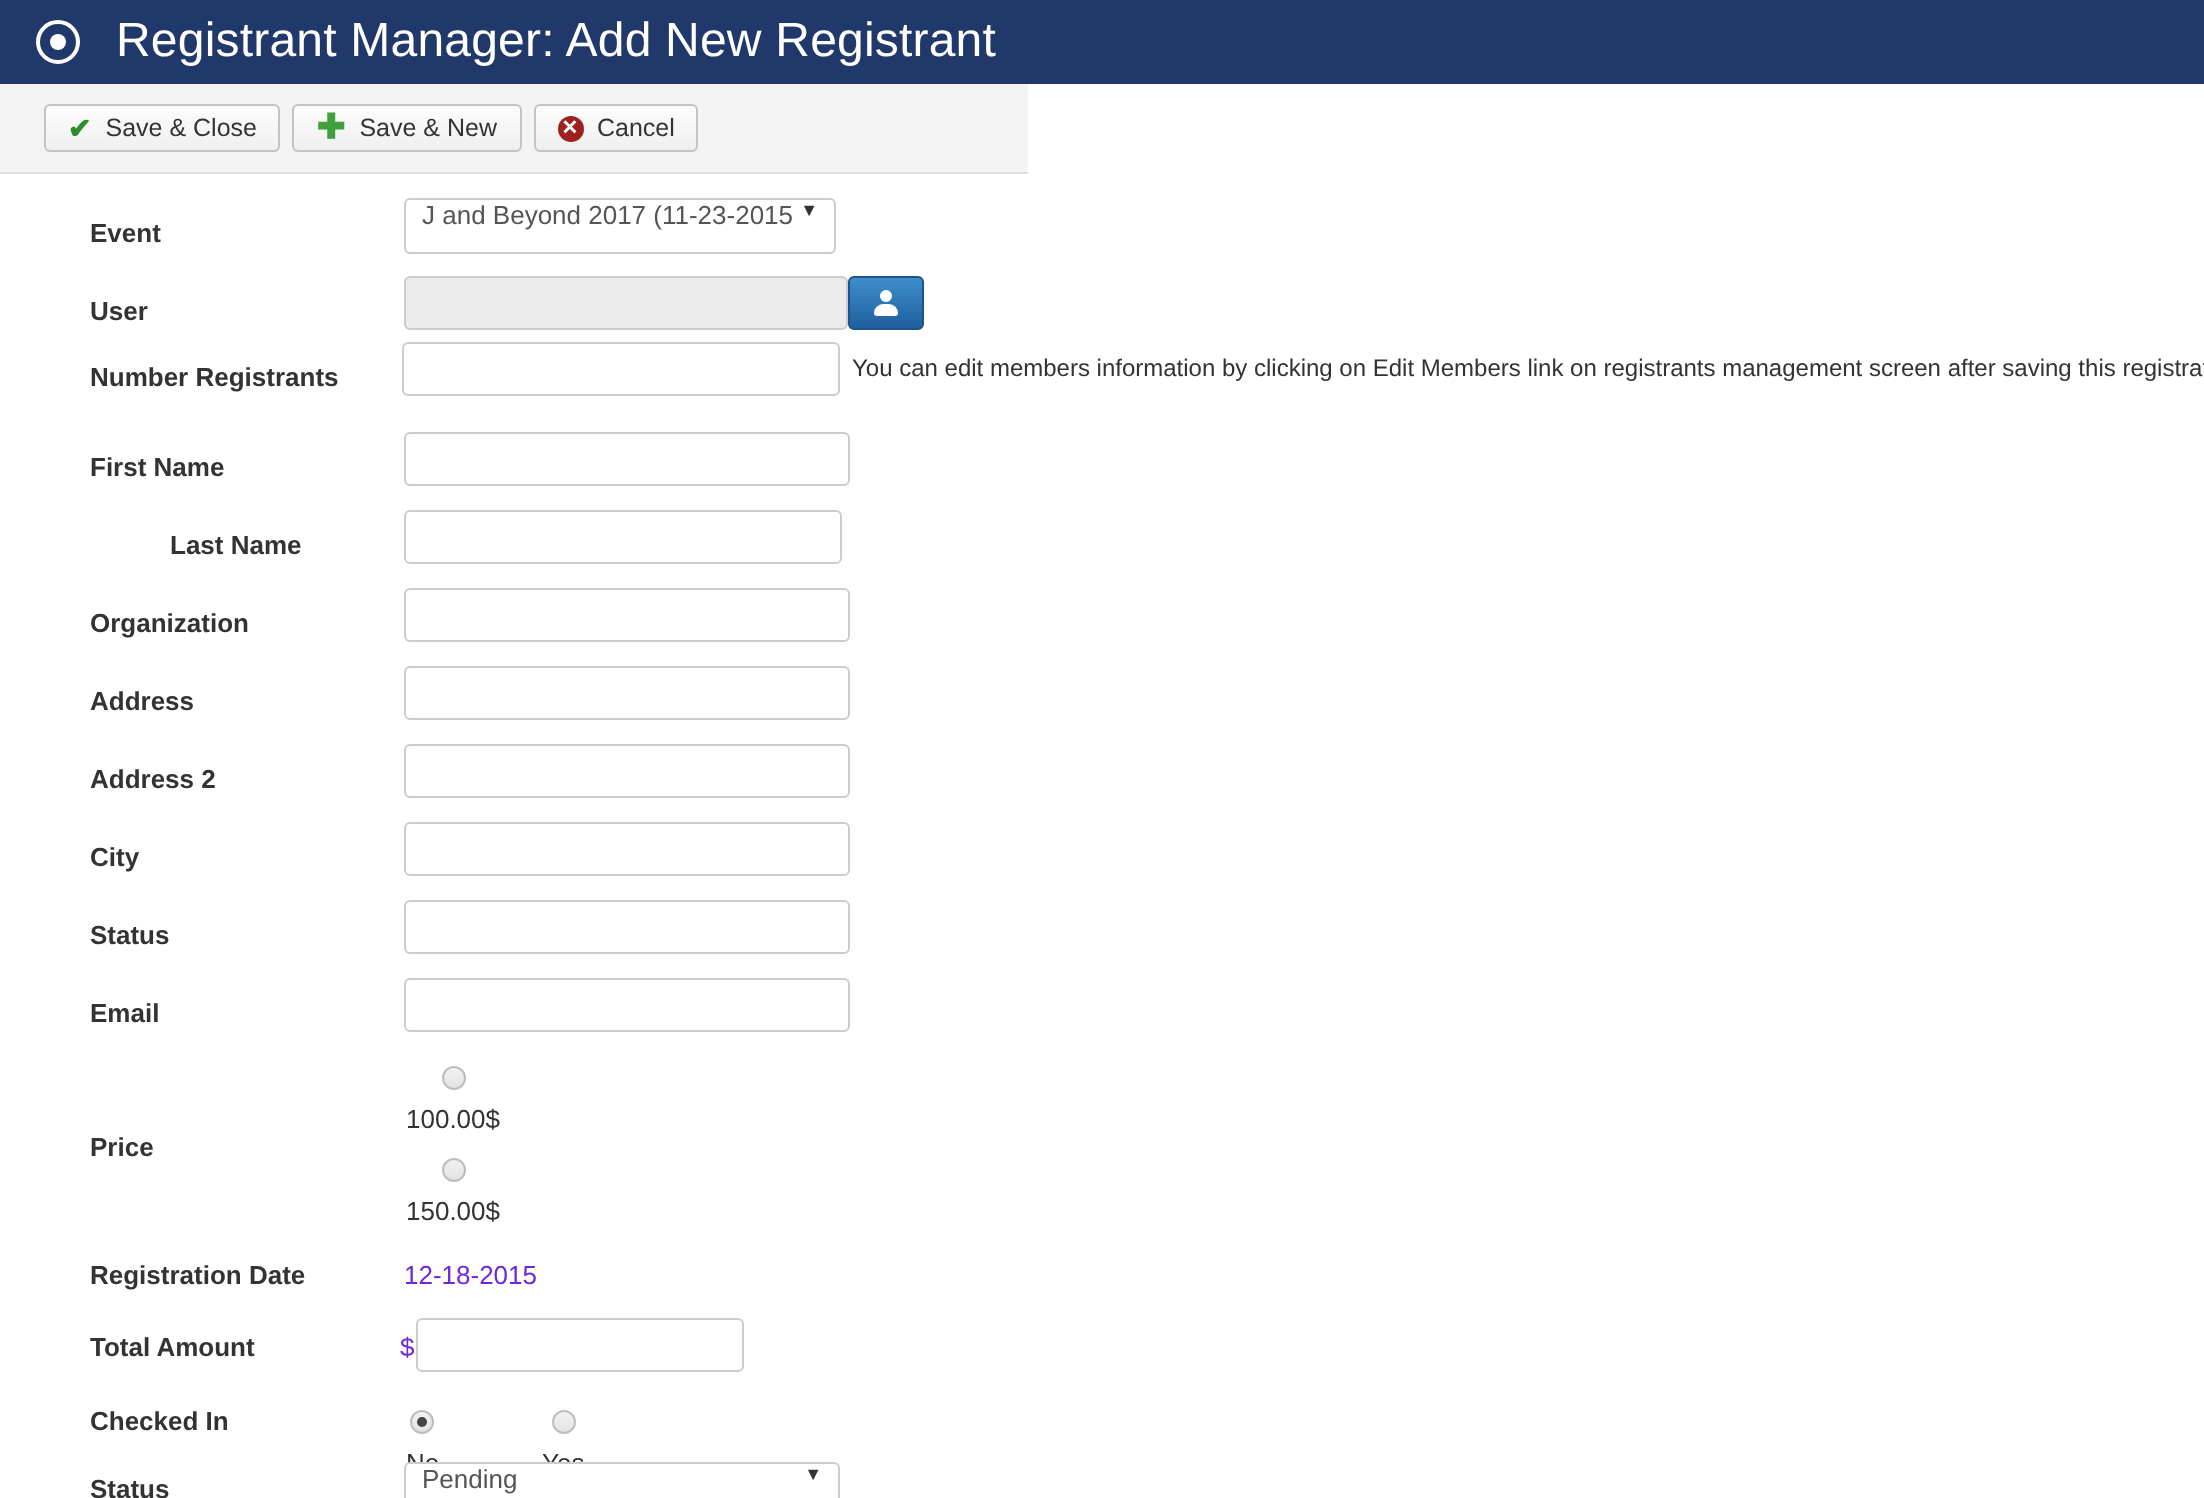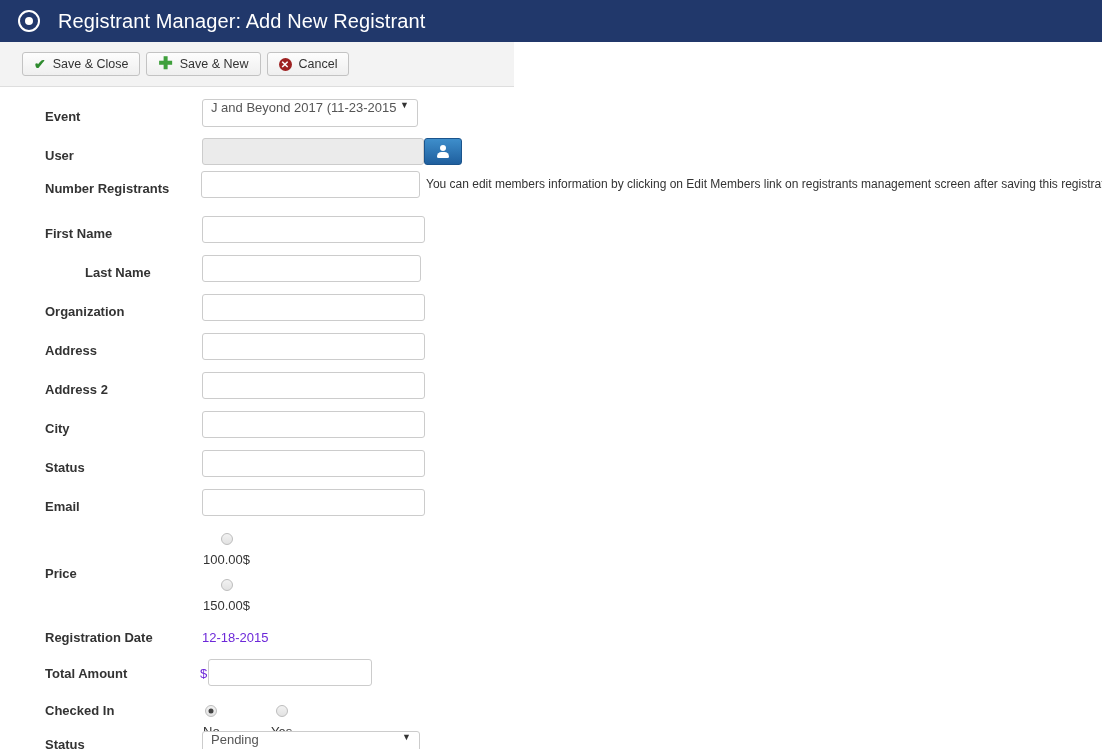--- a/index.html
+++ b/index.html
@@ -41,21 +41,21 @@
     content: "";
     position: absolute;
     left: 50%; top: 50%;
     transform: translate(-50%, -50%);
     width: 8px; height: 8px;
     border-radius: 50%;
     background: #ffffff;
   }
   .titlebar-title {
     color: #ffffff;
-    font-size: 20px;
+    font-size: 24px;
     font-weight: normal;
     margin-left: 18px;
     letter-spacing: .1px;
     white-space: nowrap;
   }
 
   
   .toolbar {
     position: absolute;
     left: 0; top: 42px;

